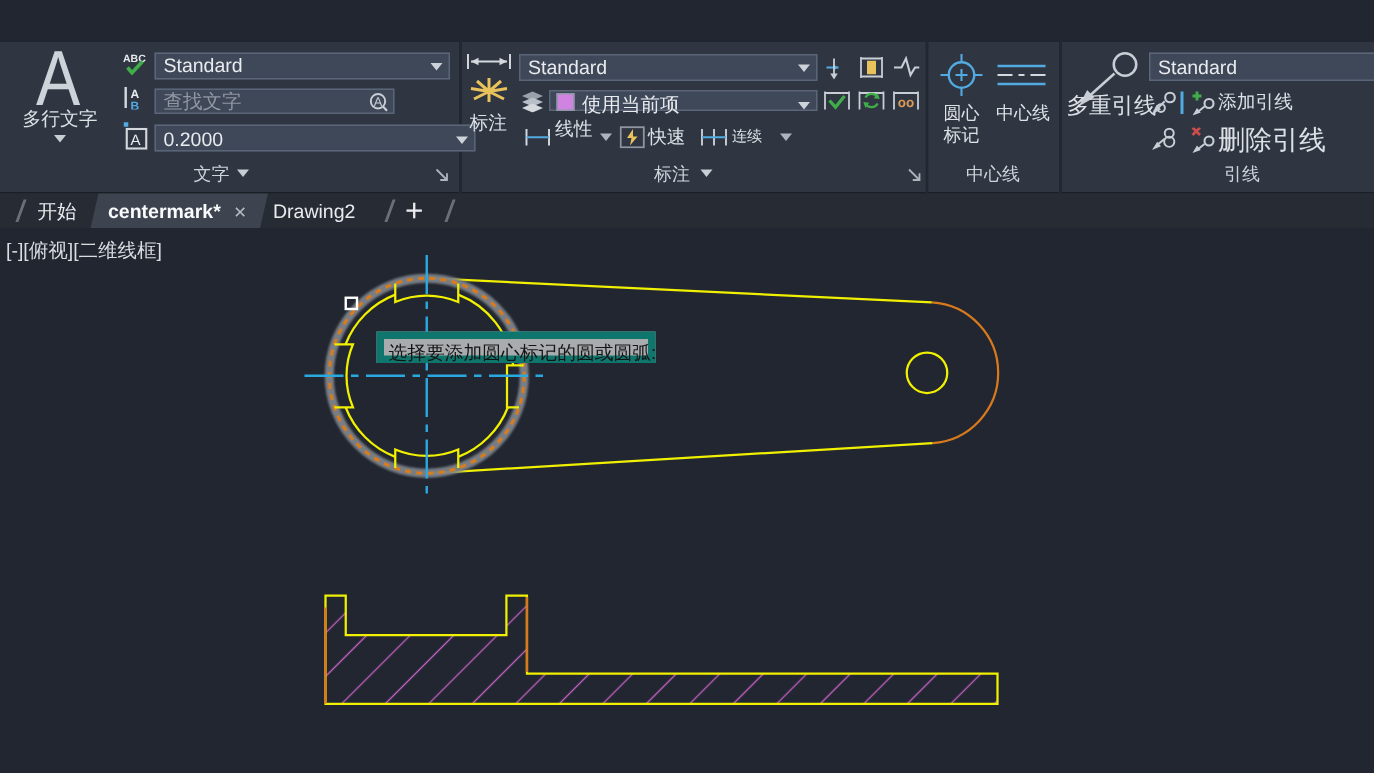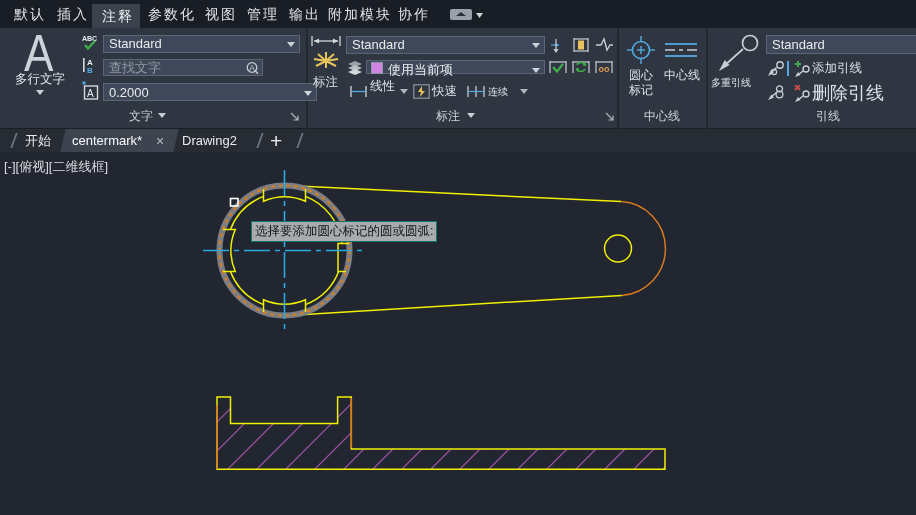--- a/index.html
+++ b/index.html
@@ -21,44 +21,26 @@
   .btxt { position:absolute; font-size:12px; color:#dde1e6; line-height:13px; }
   .corner { position:absolute; width:10px; height:10px; }
   
   #filetabs { left:0; top:129px; width:916px; height:23px; background:#262b34; }
   .slash { position:absolute; top:4px; width:2px; height:15px; background:#6a707a; transform:skewX(-20deg); }
   .ftxt { position:absolute; top:0; height:23px; line-height:24px; font-size:13px; color:#e9ebee; }
   #activetab { position:absolute; left:63px; top:0; width:113px; height:23px; background:#3d4450; transform:skewX(-13deg); }
   
   #canvas { left:0; top:152px; width:752px; height:363px; background:#212630; }
   #vplabel { position:absolute; left:4px; top:6px; color:#d9dce0; font-size:13px; }
-  #tooltip { position:absolute; left:251px; top:69px; width:186px; height:21px; background:#a9acae; border:1px solid #0f766e; color:#141414; font-size:12.5px; line-height:19px; padding-left:3px; white-space:nowrap; }
+  #tooltip { position:absolute; left:251px; top:69px; width:186px; height:21px; background:#a9acae; border:5px solid #0f766e; color:#141414; font-size:12.5px; line-height:19px; padding-left:3px; white-space:nowrap; }
 </style>
 </head>
 <body>
 <div id="stage">
 
-  <div id="menubar" class="abs">
-    <span class="mtab" style="left:14px">默认</span>
-    <span class="mtab" style="left:57px">插入</span>
-    <div id="seltab">
-        <span>注释</span>
-      </div>
-    <span class="mtab" style="left:148px">参数化</span>
-    <span class="mtab" style="left:205px">视图</span>
-    <span class="mtab" style="left:247px">管理</span>
-    <span class="mtab" style="left:289px">输出</span>
-    <span class="mtab" style="left:328px">附加模块</span>
-    <span class="mtab" style="left:398px">协作</span>
-    <svg class="abs" style="left:450px;top:8px" width="34" height="14" viewBox="0 0 34 14">
-      <rect x="0" y="1" width="22" height="11" rx="2" fill="#9aa0a8"></rect>
-      <path d="M6 8 L11 4 L16 8 Z" fill="#2a2f38"></path>
-      <path d="M26 5 L33 5 L29.5 10 Z" fill="#cdd2d8"></path>
-    </svg>
-  </div>
 
   <div id="ribbon" class="abs">
 
     <div class="psep" style="left:306px"></div>
     <div class="psep" style="left:617px"></div>
     <div class="psep" style="left:706px"></div>
 
     <div class="abs" style="left:24px;top:-1px;width:52px;height:48px;color:#ced3da;font-size:52px;line-height:52px;font-weight:400;transform:scale(0.85,1);transform-origin:0 0">A</div>
     <div class="btxt" style="left:15px;top:45px;font-size:12.5px">多行文字</div>
     <div class="dna" style="left:36px;top:62px"></div>
@@ -235,21 +217,21 @@
       </g>
     </svg>
     <div class="btxt" style="left:664px;top:41px">中心线</div>
     <div class="plabel" style="left:644px">中心线</div>
 
     <svg class="abs" style="left:714px;top:6px" width="46" height="40" viewBox="0 0 46 40">
       <circle cx="36" cy="9" r="7.5" fill="none" stroke="#c9ced5" stroke-width="1.7"></circle>
       <path d="M29 15 L10 32" stroke="#c9ced5" stroke-width="1.7" fill="none"></path>
       <path d="M5 37 L15.5 31 L10.8 26 Z" fill="#c9ced5"></path>
     </svg>
-    <div class="btxt" style="left:711px;top:48px;font-size:10px">多重引线</div>
+    <div class="btxt" style="left:711px;top:36px;font-size:15px">多重引线</div>
 
     <div class="combo" style="left:766px;top:6.5px;width:150px;height:19px;border-right:none">
         <span style="position:absolute;left:5px;top:1px">Standard</span>
       </div>
 
     <svg class="abs" style="left:767px;top:32px" width="18" height="17" viewBox="0 0 18 17">
       <circle cx="13" cy="5" r="3.2" fill="none" stroke="#c9ced5" stroke-width="1.4"></circle>
       <path d="M9.5 7.5 L4 13" stroke="#c9ced5" stroke-width="1.4"></path>
       <path d="M1 16 L7 13 L4 10 Z" fill="#c9ced5"></path>
       <circle cx="7" cy="12" r="2.6" fill="none" stroke="#c9ced5" stroke-width="1.3"></circle>
@@ -277,21 +259,21 @@
     </svg>
     <div class="btxt" style="left:812px;top:59px;font-size:18px">删除引线</div>
 
     <div class="plabel" style="left:816px">引线</div>
   </div>
 
   <div id="filetabs" class="abs">
     <div class="slash" style="left:13px"></div>
     <span class="ftxt" style="left:25px">开始</span>
     <div id="activetab"></div>
-    <span class="ftxt" style="left:72px;font-weight:normal;color:#fafbfc">centermark*</span>
+    <span class="ftxt" style="left:72px;font-weight:bold;color:#fafbfc">centermark*</span>
     <span class="ftxt" style="left:156px;color:#b9bdc3;font-size:14px">×</span>
     <span class="ftxt" style="left:182px">Drawing2</span>
     <div class="slash" style="left:259px"></div>
     <span class="ftxt" style="left:270px;font-size:21px;font-weight:300">+</span>
     <div class="slash" style="left:299px"></div>
   </div>
 
   <div id="canvas" class="abs">
     <svg width="916" height="363" viewBox="0 0 916 363" style="position:absolute;left:0;top:0">
 

